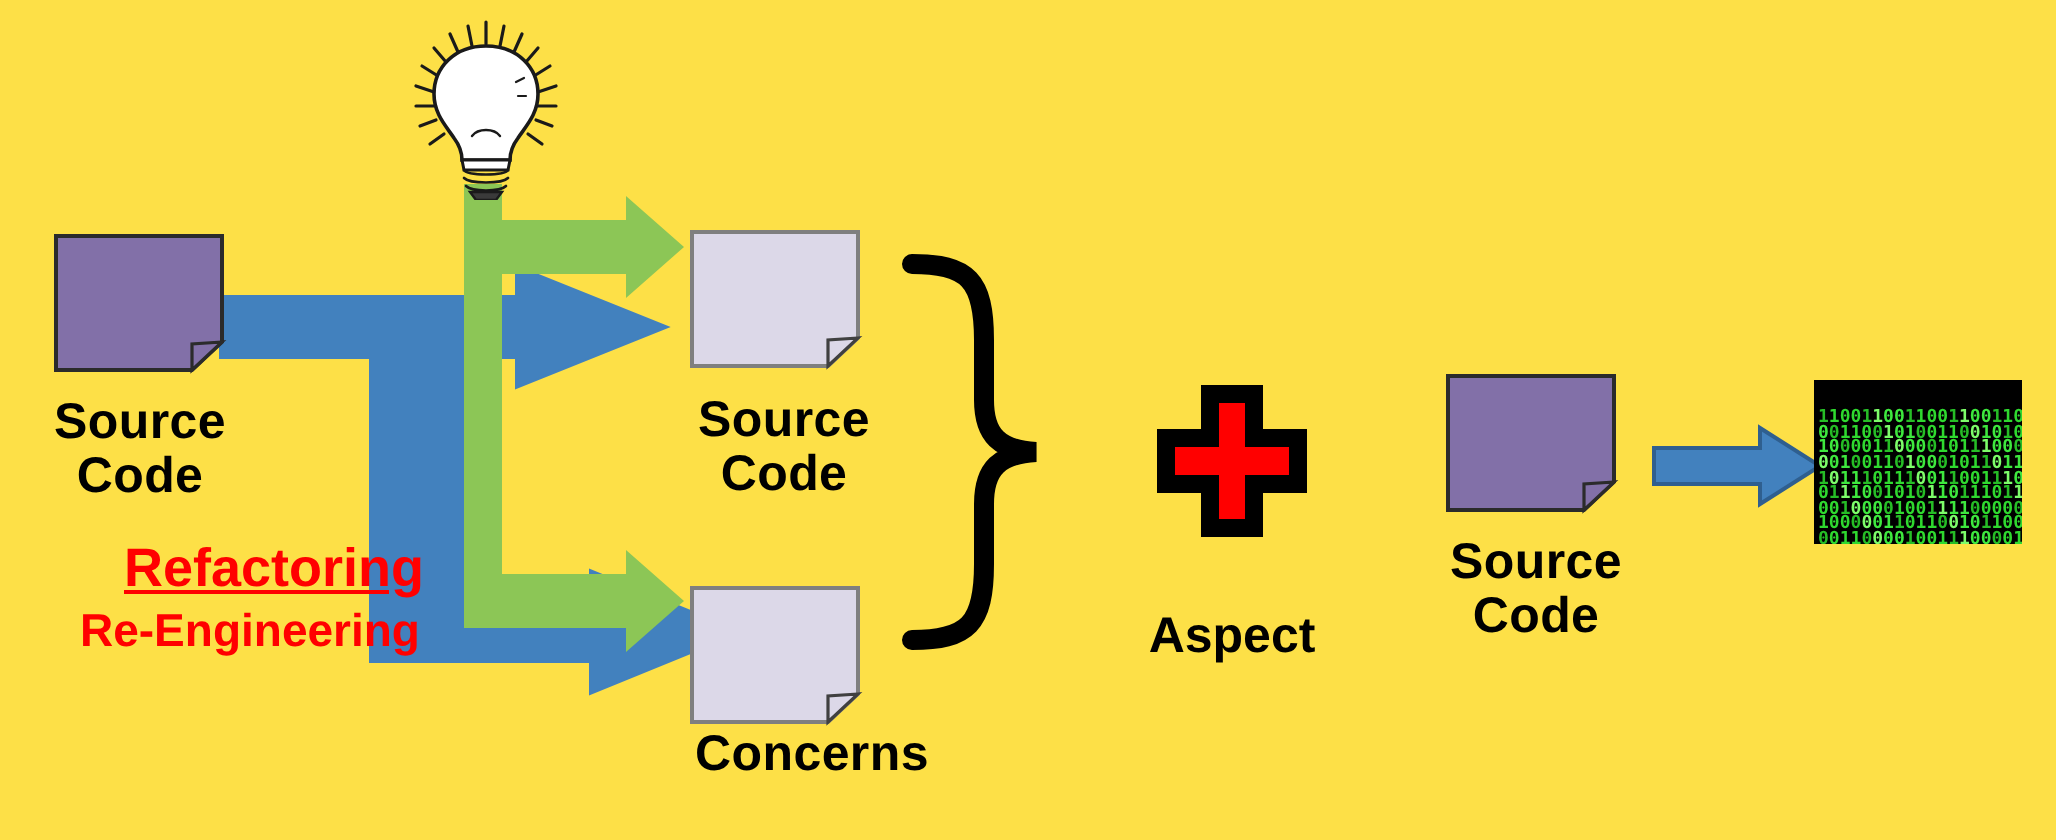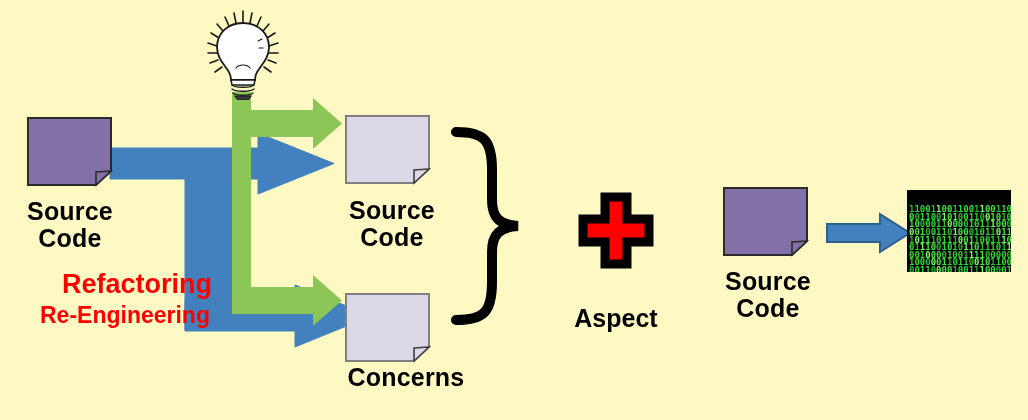--- a/index.html
+++ b/index.html
@@ -4,37 +4,37 @@
 <style>
   html, body {
     margin: 0;
     padding: 0;
     background: #ffffff;
   }
   #canvas {
     position: relative;
     width: 1028px;
     height: 420px;
-    background: #fef9c3;
+    background: #fde047;
     overflow: hidden;
     font-family: "Liberation Sans", sans-serif;
   }
   .layer { position: absolute; left: 0; top: 0; width: 1028px; height: 420px; }
   .lbl {
     position: absolute;
     font-family: "Liberation Sans", sans-serif;
     font-weight: bold;
     color: #000000;
     white-space: nowrap;
     line-height: 1.08;
     text-align: center;
   }
   .lbl.red { color: #FF0000; }
   .doc-label { font-size: 25px; letter-spacing: 0.2px; }
-  .red-big { font-size: 27px; }
+  .red-big { font-size: 27px; text-decoration: underline; }
   .red-small { font-size: 23px; }
   .aspect-label { font-size: 25px; }
   .binary-img {
     position: absolute;
     background: #000000;
     overflow: hidden;
     line-height: 7.6px;
     font-family: "DejaVu Sans Mono", monospace;
     font-size: 9px;
     letter-spacing: 0px;

